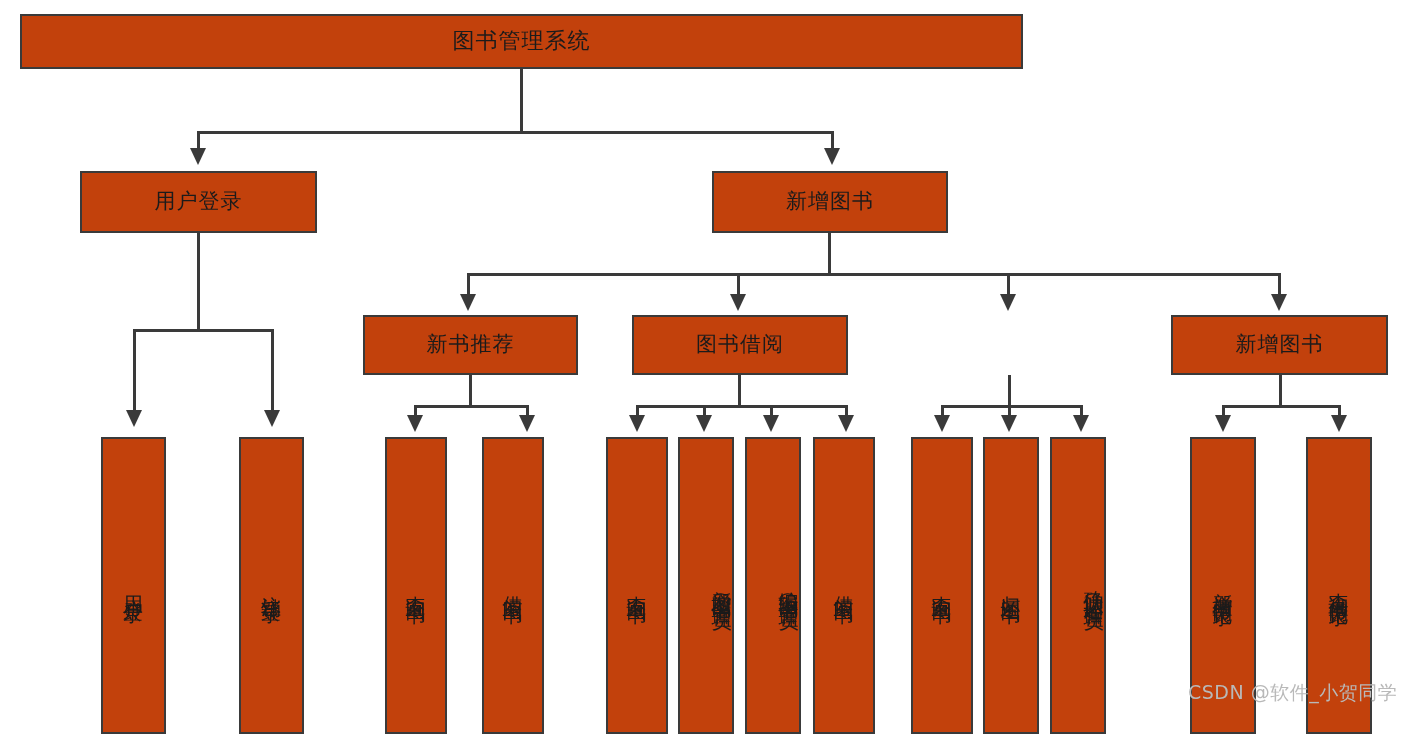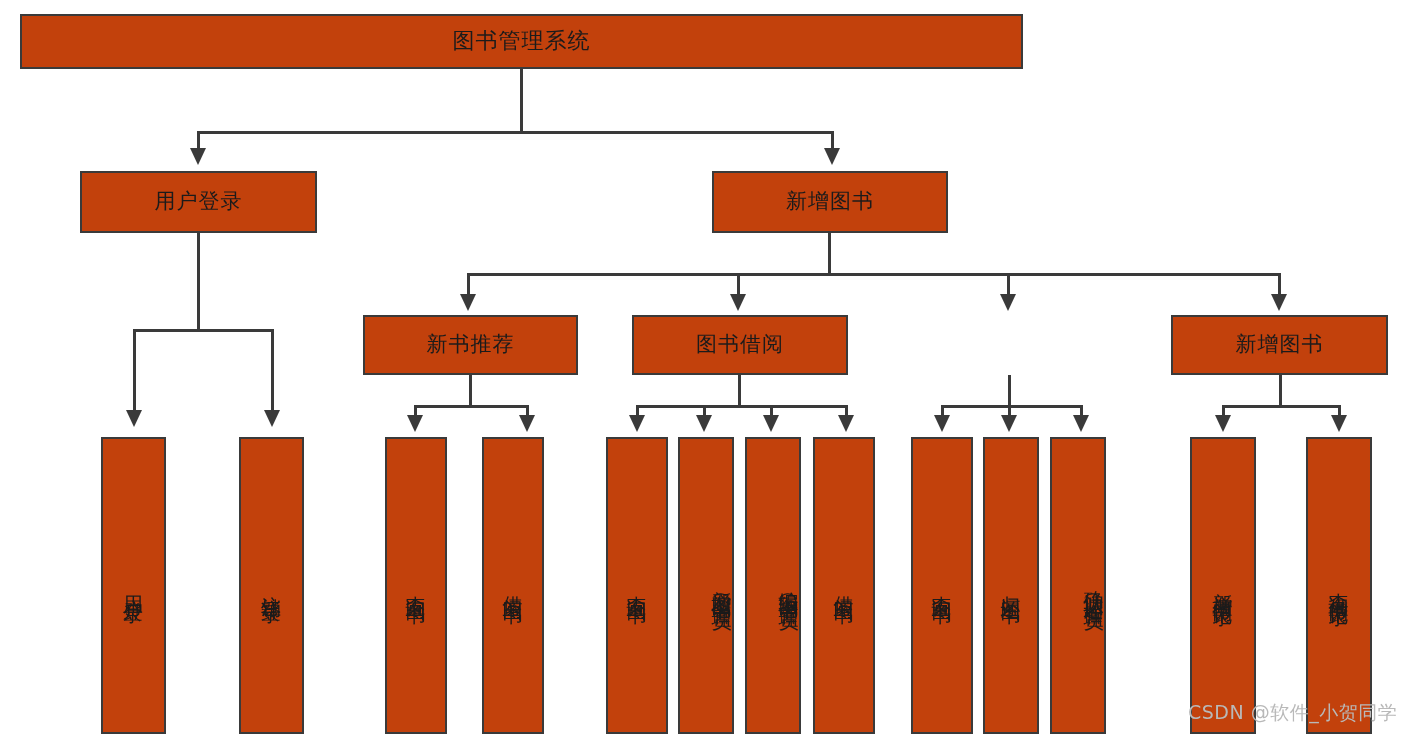--- a/index.html
+++ b/index.html
@@ -160,15 +160,15 @@
   <div class="node vert" style="left:745px; top:437px; width:56px; height:297px;">编辑图书（管理员）</div>
   <div class="node vert lower" style="left:813px; top:437px; width:62px; height:297px;">借阅图书</div>
 
   <div class="node vert lower" style="left:911px; top:437px; width:62px; height:297px;">查询图书</div>
   <div class="node vert lower" style="left:983px; top:437px; width:56px; height:297px;">归还图书</div>
   <div class="node vert" style="left:1050px; top:437px; width:56px; height:297px;">确认归还（管理员）</div>
 
   <div class="node vert lower" style="left:1190px; top:437px; width:66px; height:297px;">新增借阅记录</div>
   <div class="node vert lower" style="left:1306px; top:437px; width:66px; height:297px;">查询借阅记录</div>
 
-  <div class="watermark" style="left:1188px; top:680px;margin-top:20px;">CSDN @软件_小贺同学</div>
+  <div class="watermark" style="left:1188px; top:680px;">CSDN @软件_小贺同学</div>
 
 </div>
 
 </body></html>

